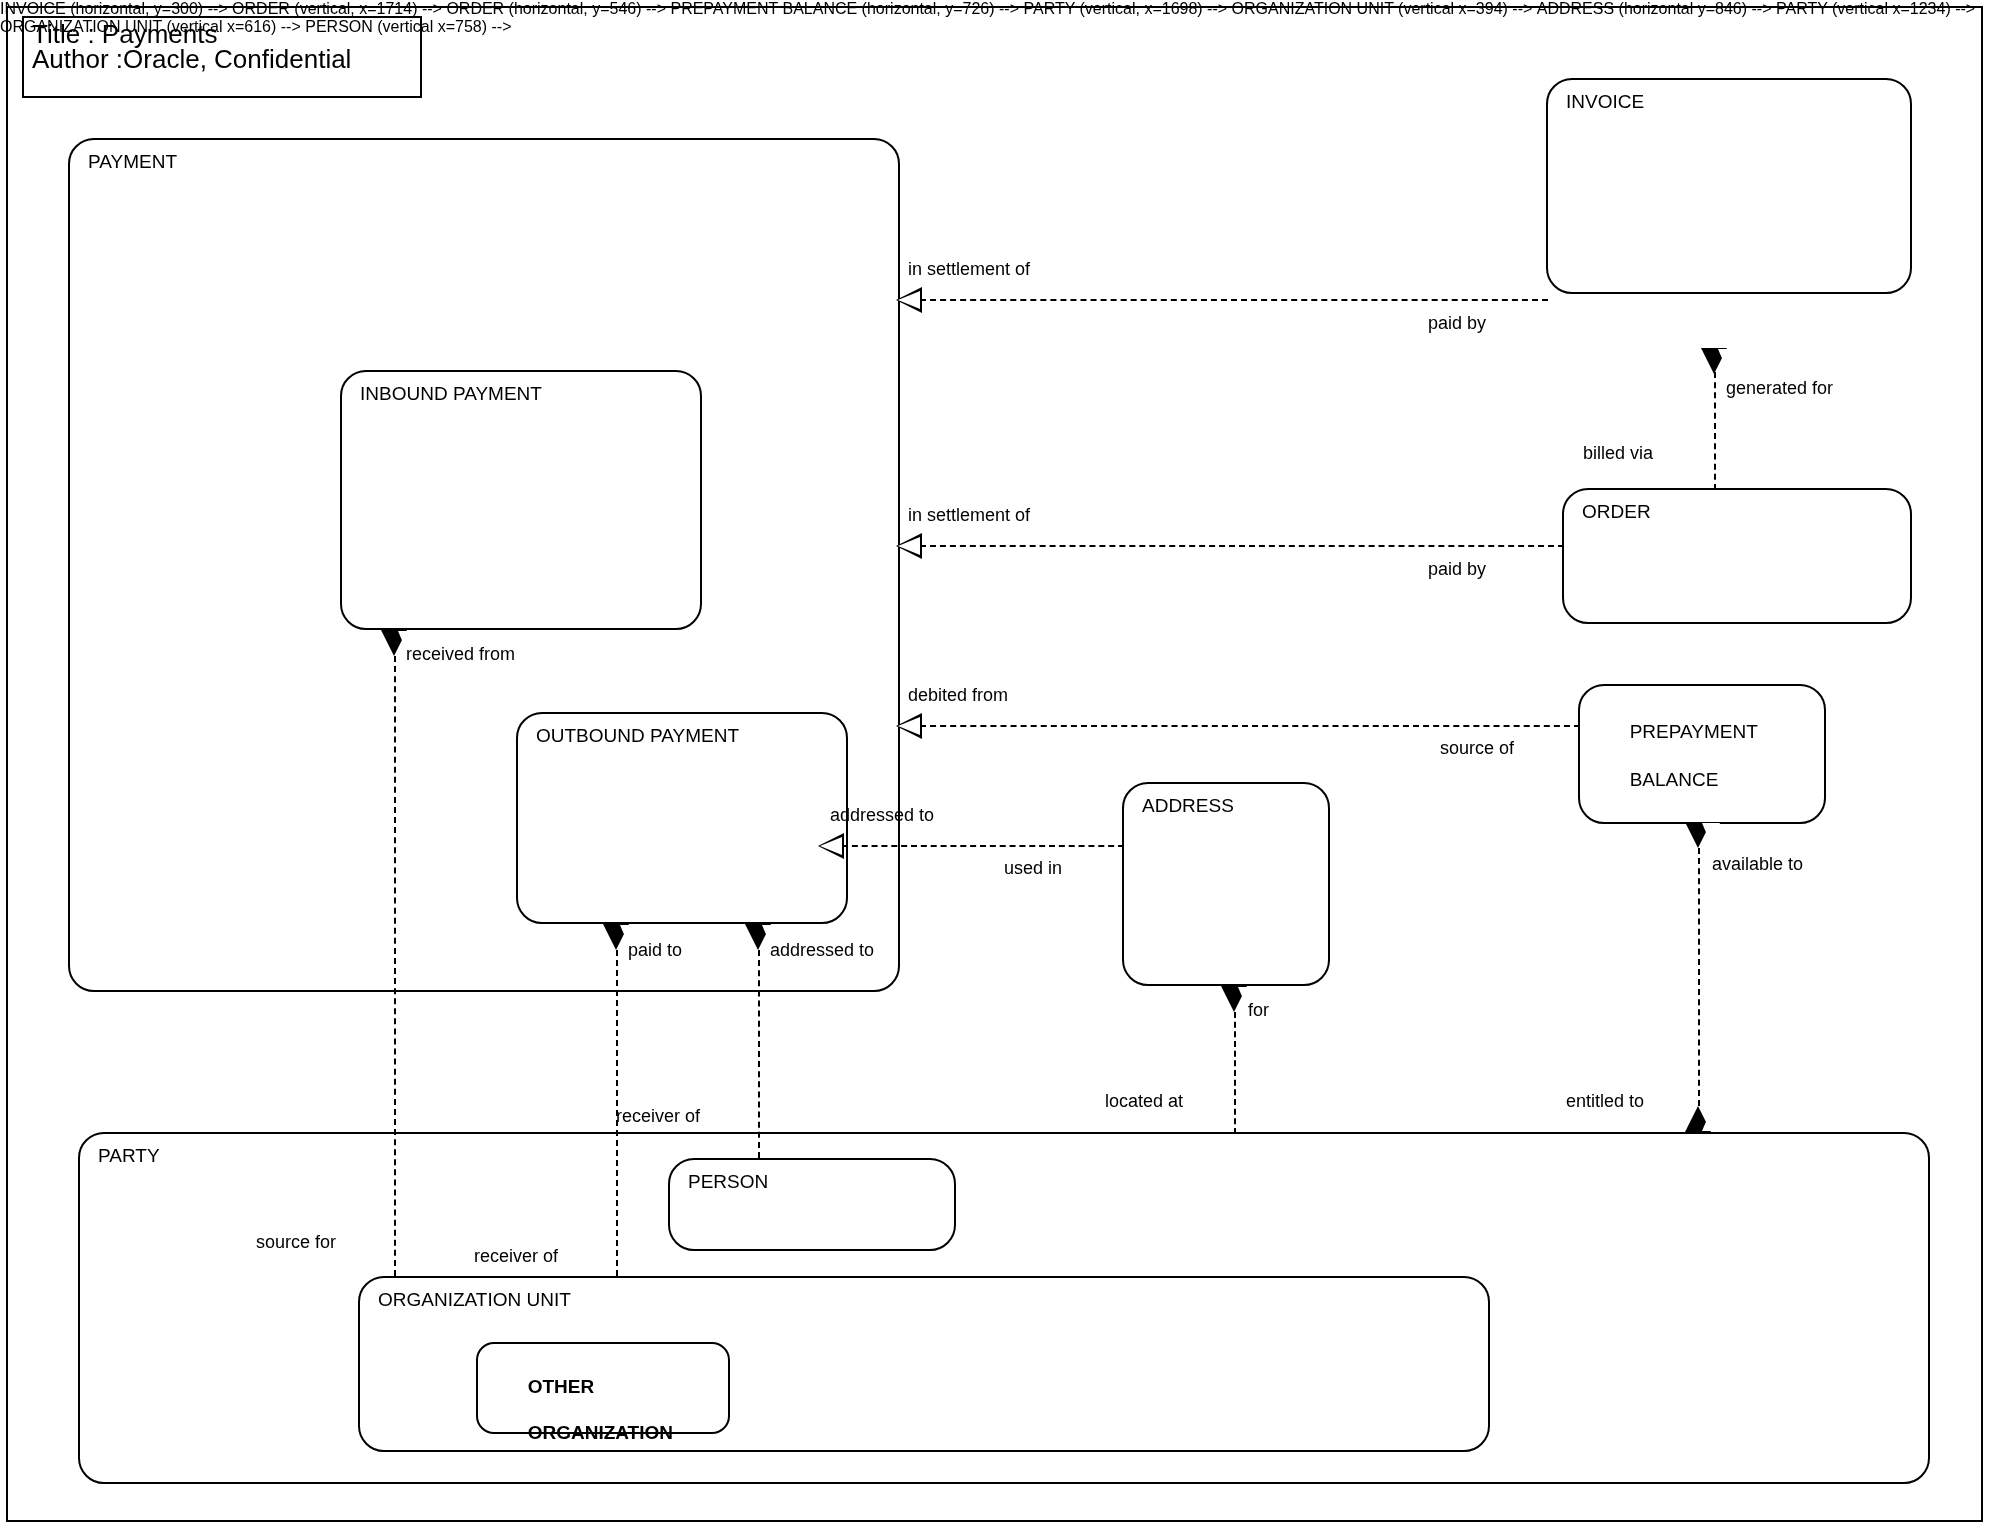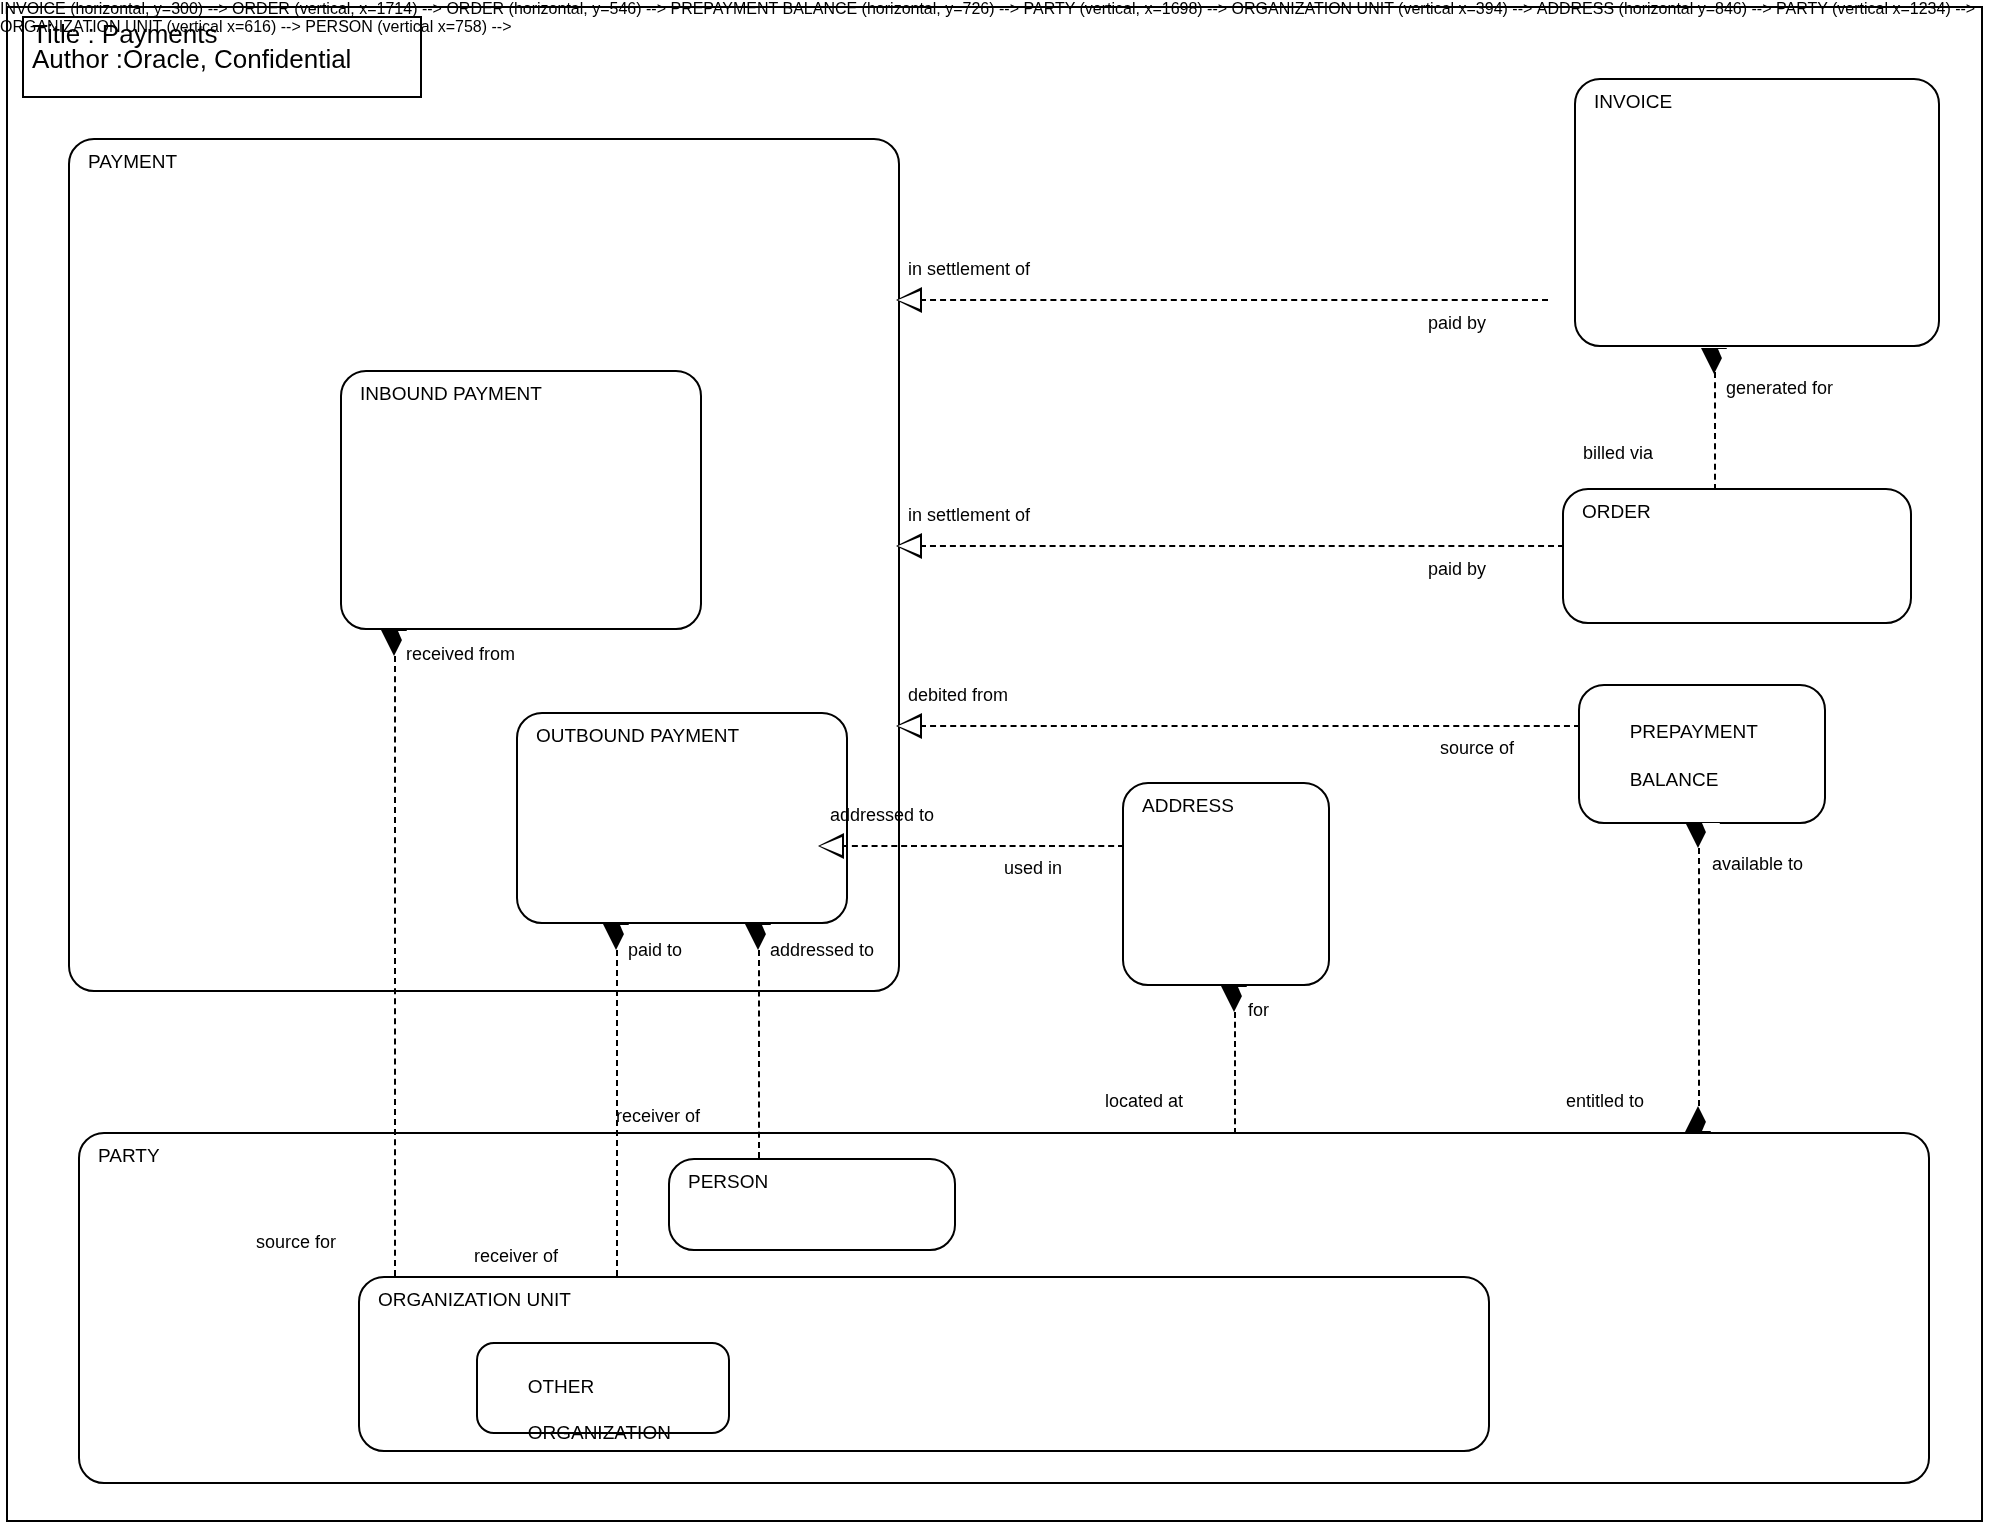--- a/index.html
+++ b/index.html
@@ -141,21 +141,21 @@
   <div class="entity" style="left:340px; top:370px; width:362px; height:260px;">
     <div class="ename">INBOUND PAYMENT</div>
   </div>
 
   
   <div class="entity" style="left:516px; top:712px; width:332px; height:212px;">
     <div class="ename">OUTBOUND PAYMENT</div>
   </div>
 
   
-  <div class="entity" style="left:1546px; top:78px; width:366px; height:269px;margin-left:28px;">
+  <div class="entity" style="left:1546px; top:78px; width:366px; height:216px;">
     <div class="ename">INVOICE</div>
   </div>
 
   
   <div class="entity" style="left:1562px; top:488px; width:350px; height:136px;">
     <div class="ename">ORDER</div>
   </div>
 
   
   <div class="entity" style="left:1578px; top:684px; width:248px; height:140px;">
@@ -179,21 +179,21 @@
   <div class="entity" style="left:668px; top:1158px; width:288px; height:93px;">
     <div class="ename">PERSON</div>
   </div>
 
   
   <div class="entity" style="left:358px; top:1276px; width:1132px; height:176px;">
     <div class="ename">ORGANIZATION UNIT</div>
   </div>
 
   
-  <div class="entity" style="left:476px; top:1342px; width:254px; height:92px; border-radius:18px;">
+  <div class="entity" style="left:476px; top:1342px; width:254px; height:92px; border-radius:18px;font-weight:bold;">
     <div class="ename" style="top:8px; line-height:23px;">
       <span>OTHER</span><br>
       <span>ORGANIZATION</span>
     </div>
   </div>
 
   
 
 
   

